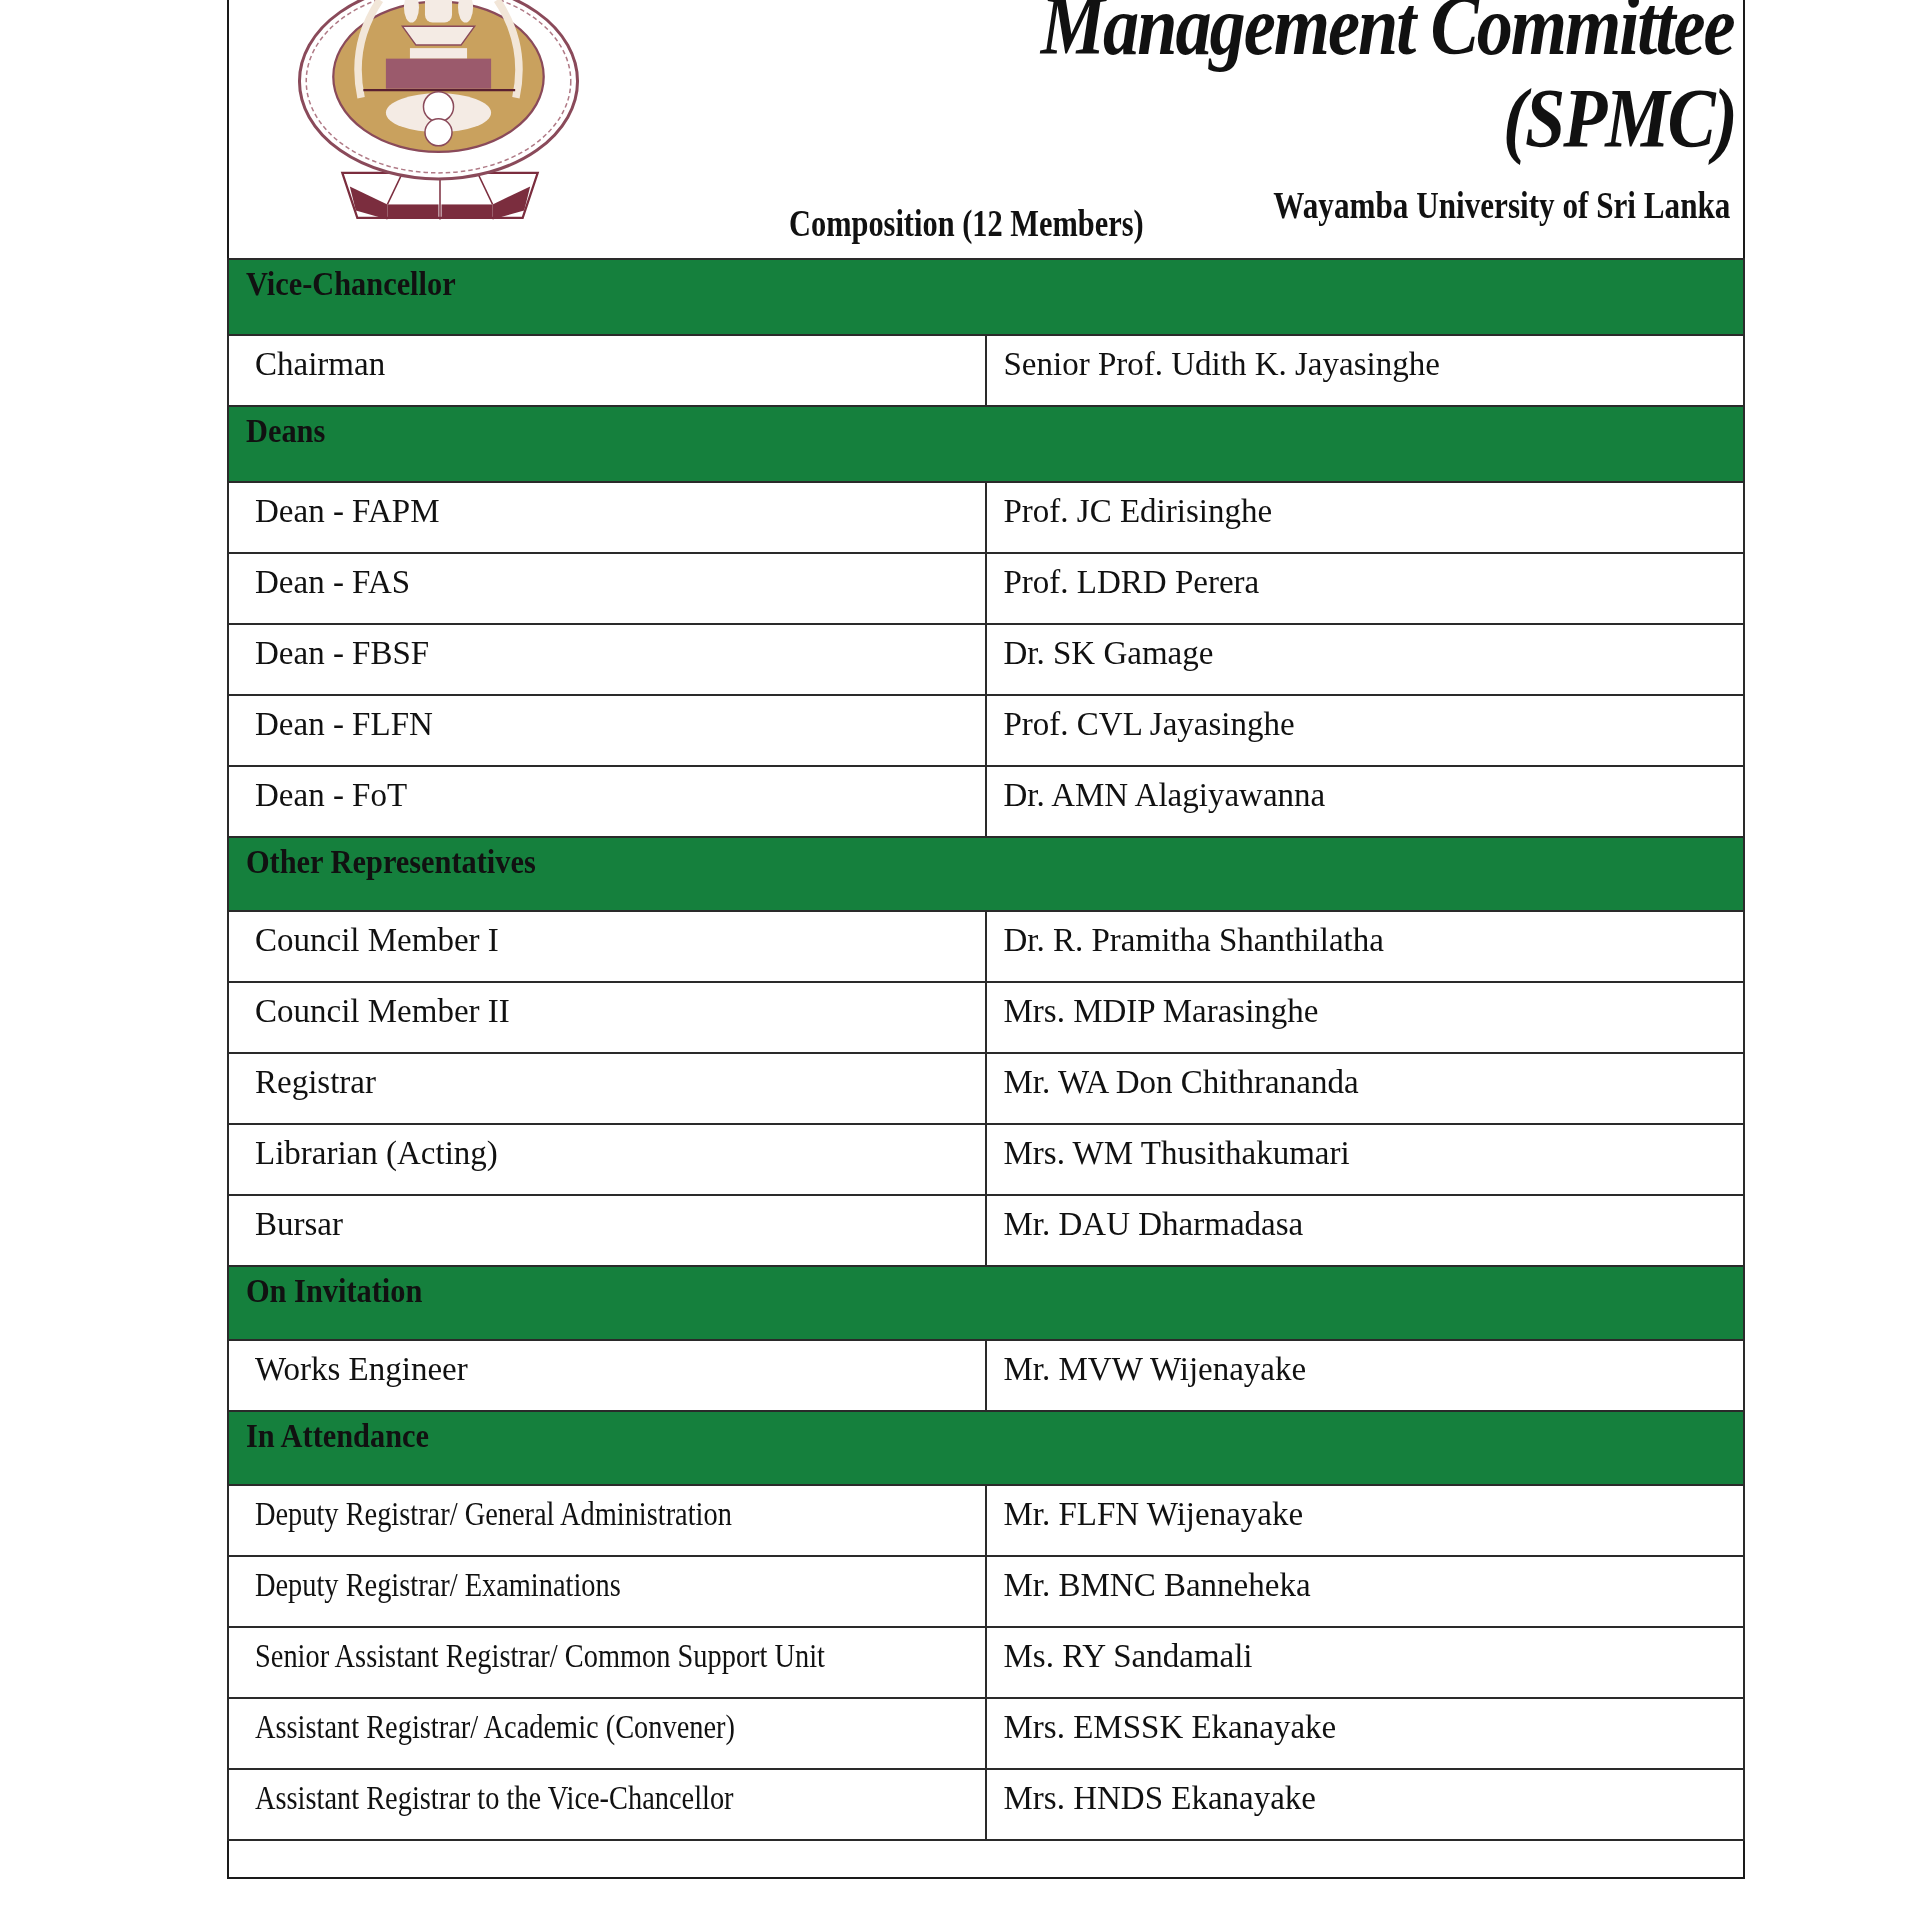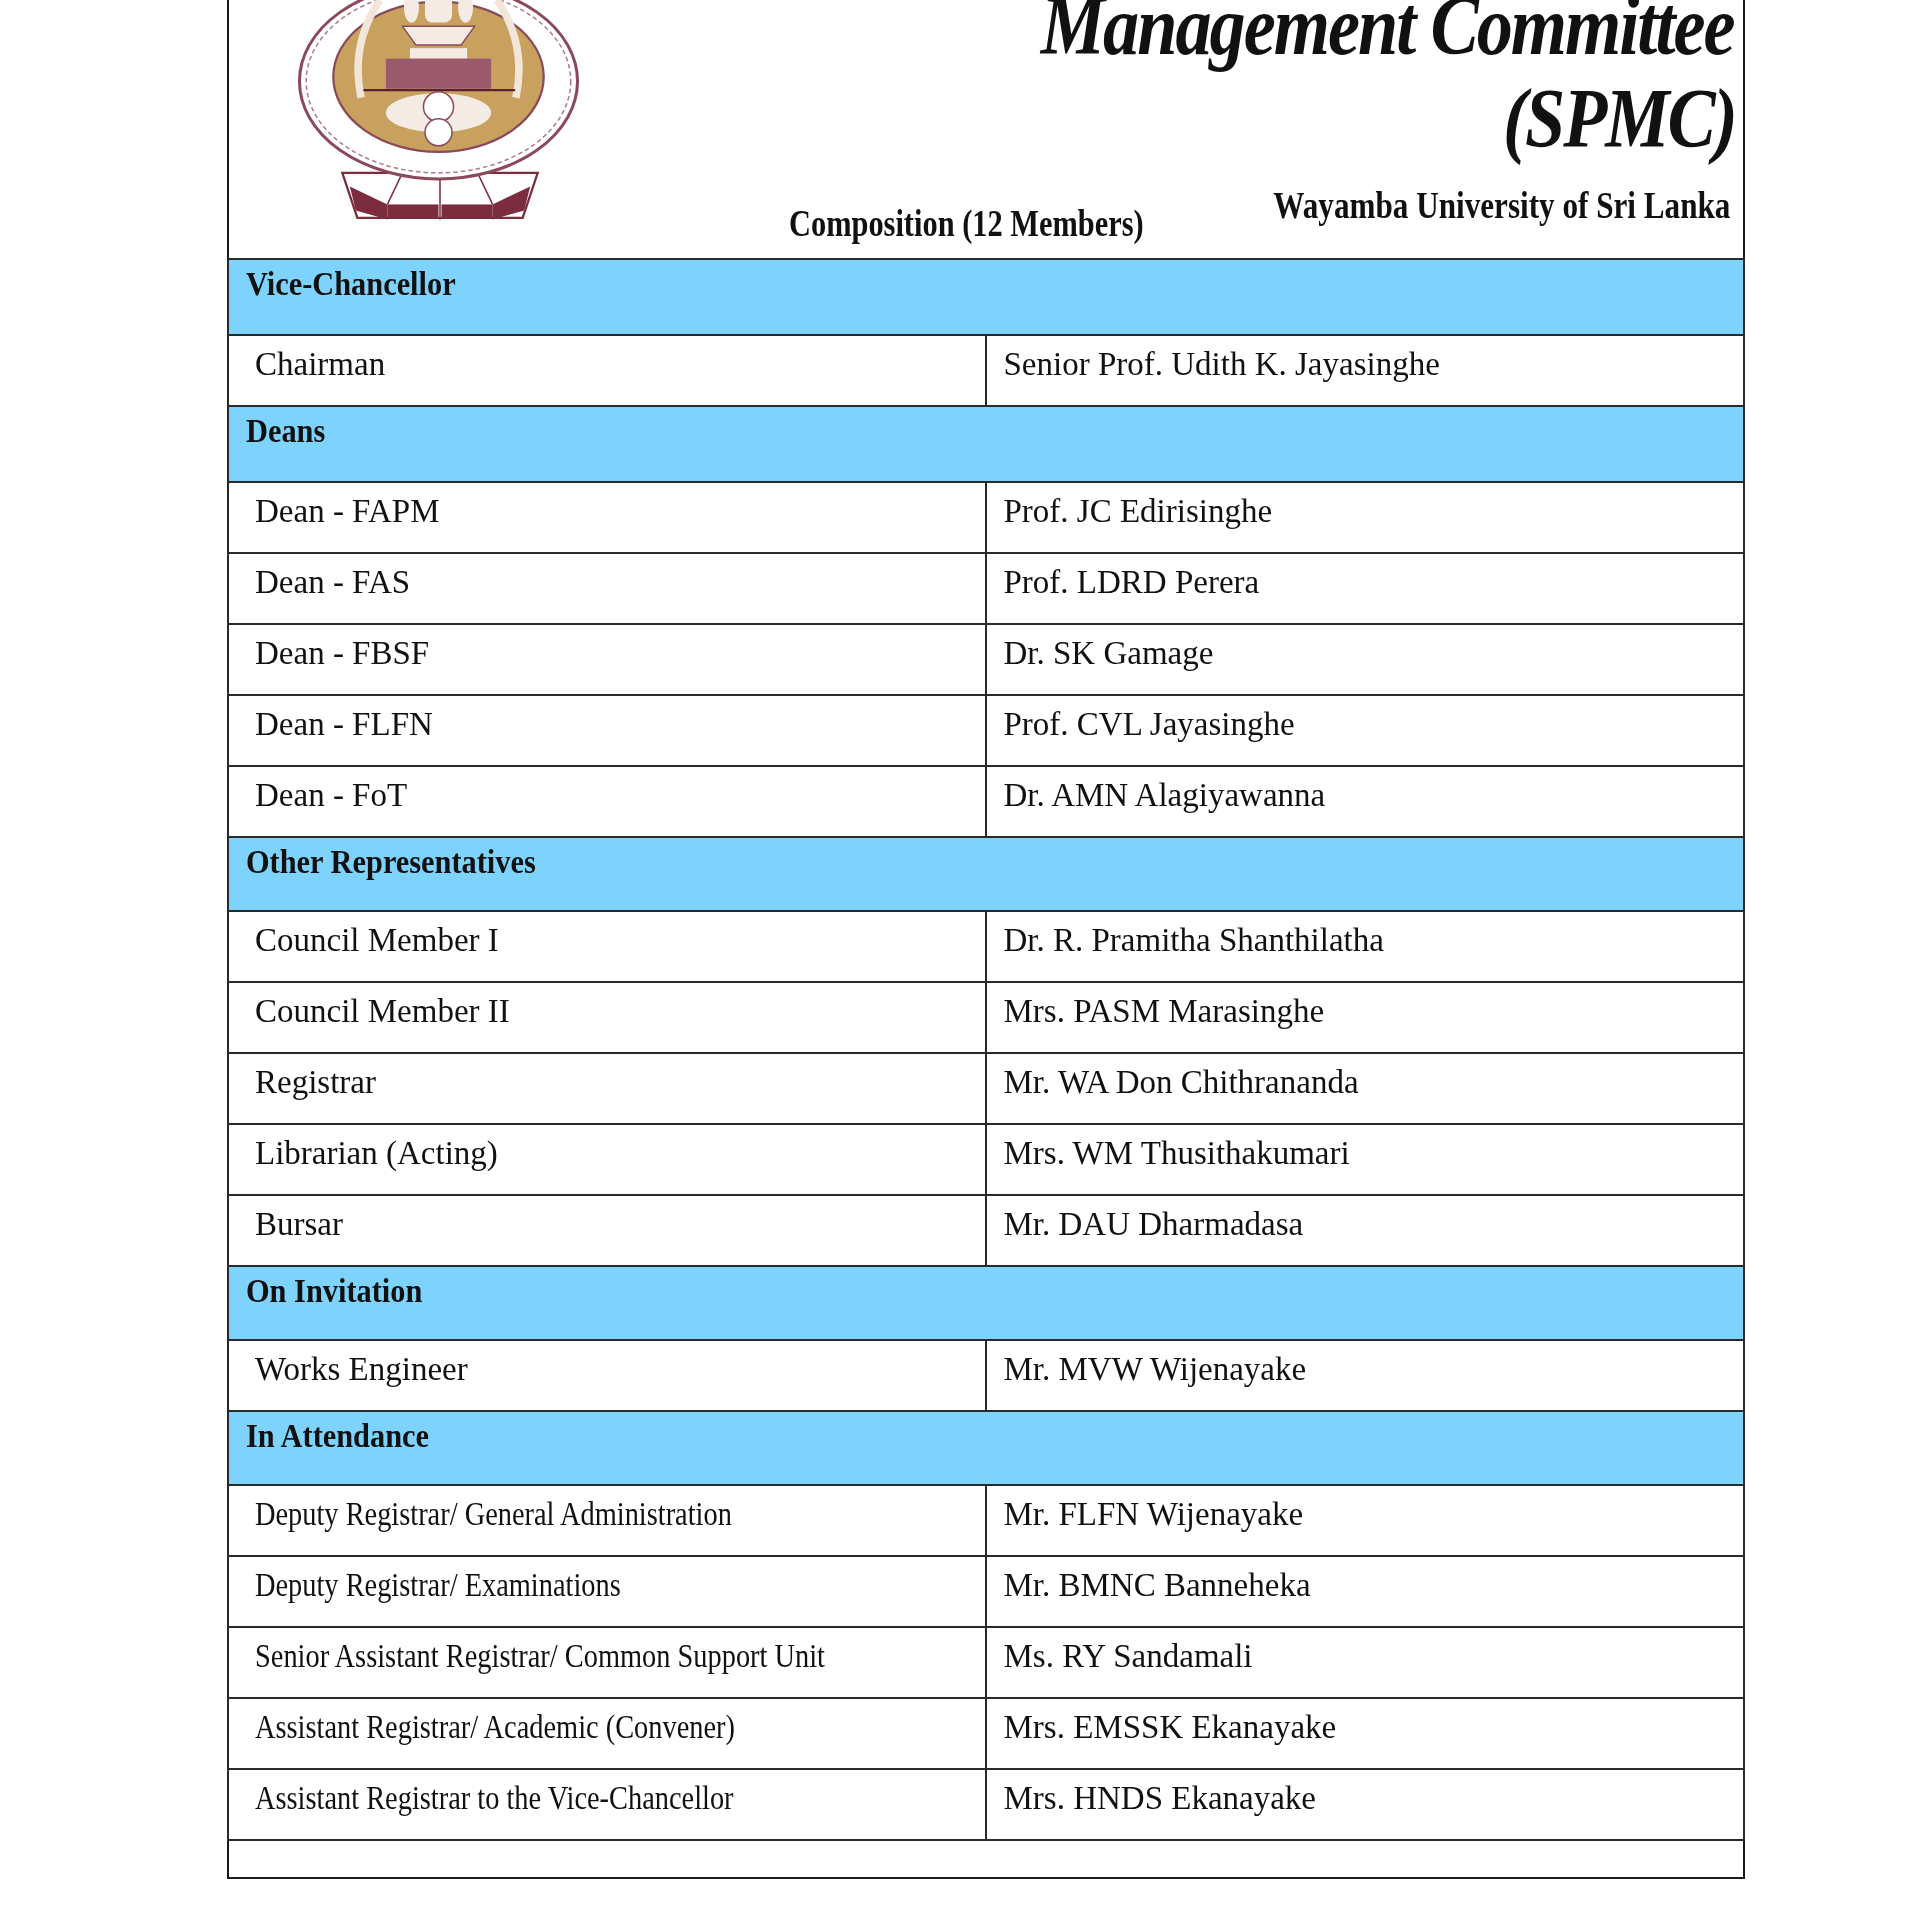--- a/index.html
+++ b/index.html
@@ -7,21 +7,21 @@
   .page-frame { position: absolute; left: 227px; top: -3px; width: 1518px; height: 1882px; border: 2.3px solid #1a1a1a; border-top: none; box-sizing: border-box; }
   .logo { position: absolute; left: 297px; top: -15px; width: 286px; height: 248px; }
   .title { position: absolute; right: 190px; top: -16.5px; font-size: 84px; font-style: italic; font-weight: bold; letter-spacing: -2.3px; line-height: 1; transform: scaleX(0.86); transform-origin: right top; white-space: nowrap; }
   .title-sub { position: absolute; right: 188px; top: 77px; font-size: 84px; font-style: italic; font-weight: bold; letter-spacing: -2.3px; line-height: 1; transform: scaleX(0.86); transform-origin: right top; white-space: nowrap; }
   .university { position: absolute; right: 194px; top: 186px; font-size: 38px; font-weight: bold; line-height: 1; transform: scaleX(0.82); transform-origin: right top; white-space: nowrap; }
   .composition { position: absolute; left: 789px; top: 204px; font-size: 38px; font-weight: bold; line-height: 1; transform: scaleX(0.80); transform-origin: left top; white-space: nowrap; }
   table.members { position: absolute; left: 227px; top: 258px; width: 1518px; border-collapse: collapse; table-layout: fixed; }
   table.members td { border: 2.3px solid #2a2a2a; font-size: 33px; line-height: 1; padding: 0 0 0 16.5px; vertical-align: top; height: 71px; box-sizing: border-box; }
   table.members td .cell-text { display: inline-block; padding-top: 12px; white-space: nowrap; }
   table.members td.role { width: 767px; padding-left: 26px; }
-  tr.section td { background: #7dd3fc; font-weight: bold; height: 74px; }
+  tr.section td { background: #15803d; font-weight: bold; height: 74px; }
   tr.section td .cell-text { padding-top: 7.5px; transform: scaleX(0.92); transform-origin: left top; }
   tr.section.first td { height: 76px; }
   td.role .cell-text.narrow { transform: scaleX(0.86); transform-origin: left top; }
 </style>
 </head>
 <body>
 
 <div class="page-frame"></div>
 
 <svg class="logo" viewBox="0 0 380 330" xmlns="http://www.w3.org/2000/svg">
@@ -99,21 +99,21 @@
 
     <tr class="section">
       <td colspan="2"><span class="cell-text">Other Representatives</span></td>
     </tr>
     <tr>
       <td class="role"><span class="cell-text">Council Member I</span></td>
       <td><span class="cell-text">Dr. R. Pramitha Shanthilatha</span></td>
     </tr>
     <tr>
       <td class="role"><span class="cell-text">Council Member II</span></td>
-      <td><span class="cell-text">Mrs. PASM Marasinghe</span></td>
+      <td><span class="cell-text">Mrs. MDIP Marasinghe</span></td>
     </tr>
     <tr>
       <td class="role"><span class="cell-text">Registrar</span></td>
       <td><span class="cell-text">Mr. WA Don Chithrananda</span></td>
     </tr>
     <tr>
       <td class="role"><span class="cell-text">Librarian (Acting)</span></td>
       <td><span class="cell-text">Mrs. WM Thusithakumari</span></td>
     </tr>
     <tr>

